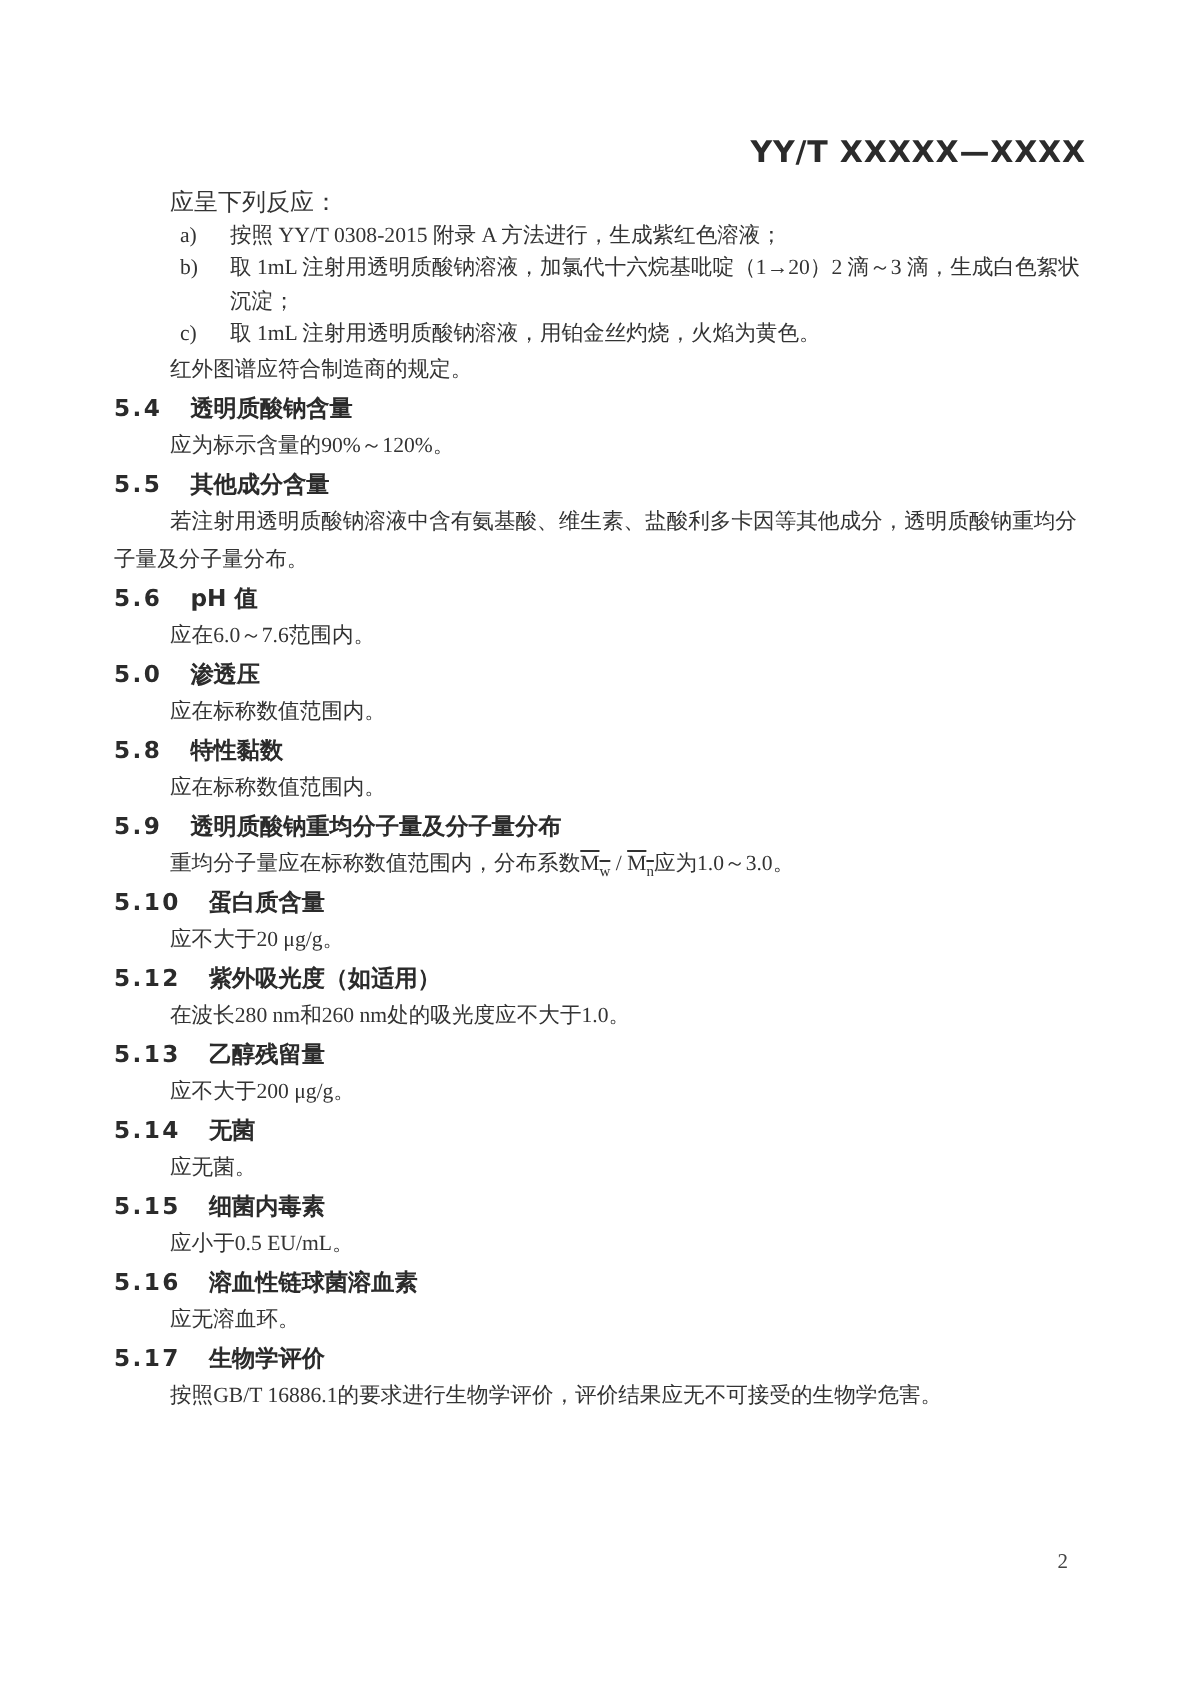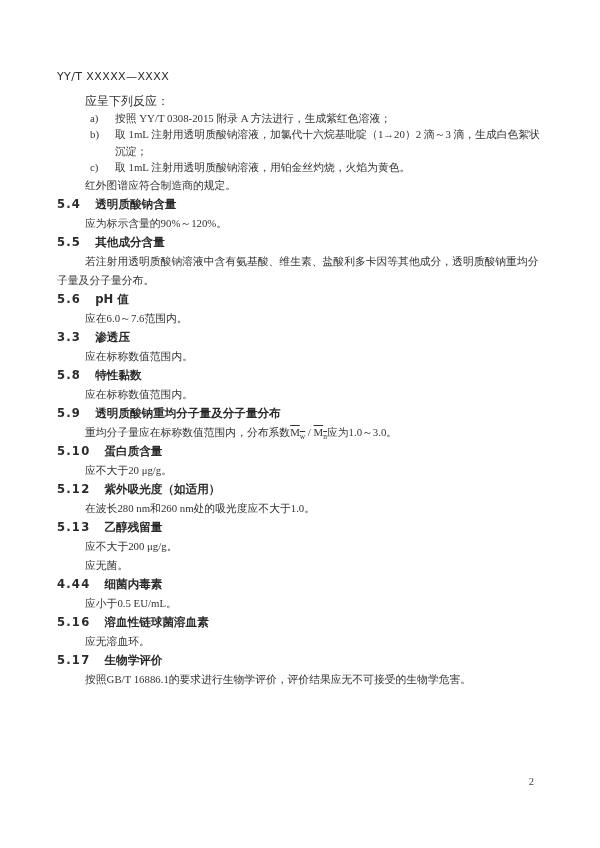--- a/index.html
+++ b/index.html
@@ -20,24 +20,24 @@
     color: #333333;
     font-family: "Liberation Serif", "DejaVu Serif", serif;
   }
   .content {
     position: absolute;
     left: 57px;
     top: 70px;
     width: 486px;
   }
   .running-header {
-    text-align: left;
+    text-align: right;
     font-family: "DejaVu Sans", "Liberation Sans", sans-serif;
-    font-weight: normal;
-    font-size: 11px;
+    font-weight: bold;
+    font-size: 15px;
     line-height: 13px;
     letter-spacing: 0.4px;
     color: #2b2b2b;
   }
   .lead {
     margin: 10px 0 0 0;
     text-indent: 28px;
     font-size: 12px;
     line-height: 16.5px;
   }
@@ -152,21 +152,21 @@
       <div class="sec">
         <h3 class="sec-h">
           <span class="sec-num">5.6</span>
           <span class="sec-title">pH 值</span>
         </h3>
         <p class="sec-body">应在6.0～7.6范围内。</p>
       </div>
 
       <div class="sec">
         <h3 class="sec-h">
-          <span class="sec-num">3.3</span>
+          <span class="sec-num">5.0</span>
           <span class="sec-title">渗透压</span>
         </h3>
         <p class="sec-body">应在标称数值范围内。</p>
       </div>
 
       <div class="sec">
         <h3 class="sec-h">
           <span class="sec-num">5.8</span>
           <span class="sec-title">特性黏数</span>
         </h3>
@@ -200,26 +200,30 @@
 
       <div class="sec">
         <h3 class="sec-h">
           <span class="sec-num">5.13</span>
           <span class="sec-title">乙醇残留量</span>
         </h3>
         <p class="sec-body">应不大于200 μg/g。</p>
       </div>
 
       <div class="sec">
+        <h3 class="sec-h">
+          <span class="sec-num">5.14</span>
+          <span class="sec-title">无菌</span>
+        </h3>
         <p class="sec-body">应无菌。</p>
       </div>
 
       <div class="sec">
         <h3 class="sec-h">
-          <span class="sec-num">4.44</span>
+          <span class="sec-num">5.15</span>
           <span class="sec-title">细菌内毒素</span>
         </h3>
         <p class="sec-body">应小于0.5 EU/mL。</p>
       </div>
 
       <div class="sec">
         <h3 class="sec-h">
           <span class="sec-num">5.16</span>
           <span class="sec-title">溶血性链球菌溶血素</span>
         </h3>

